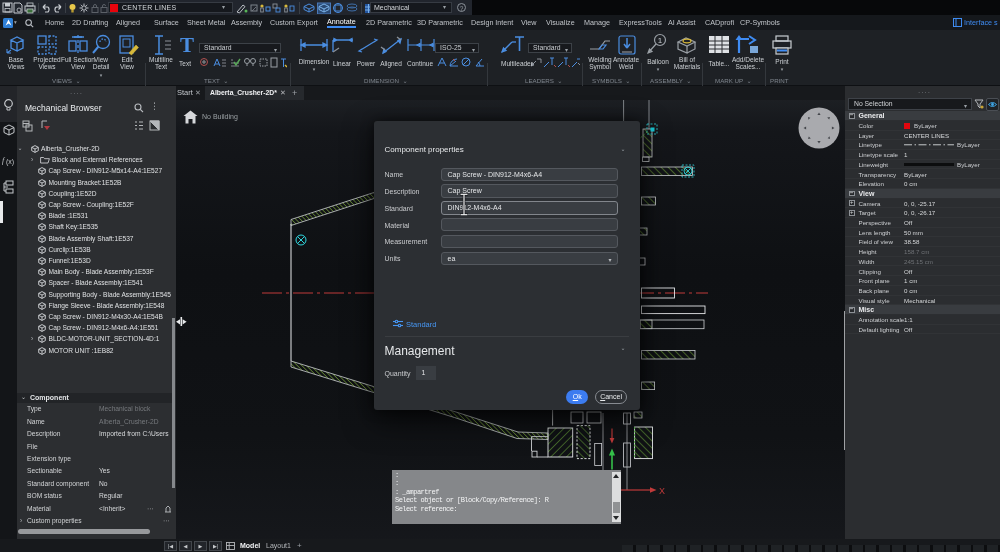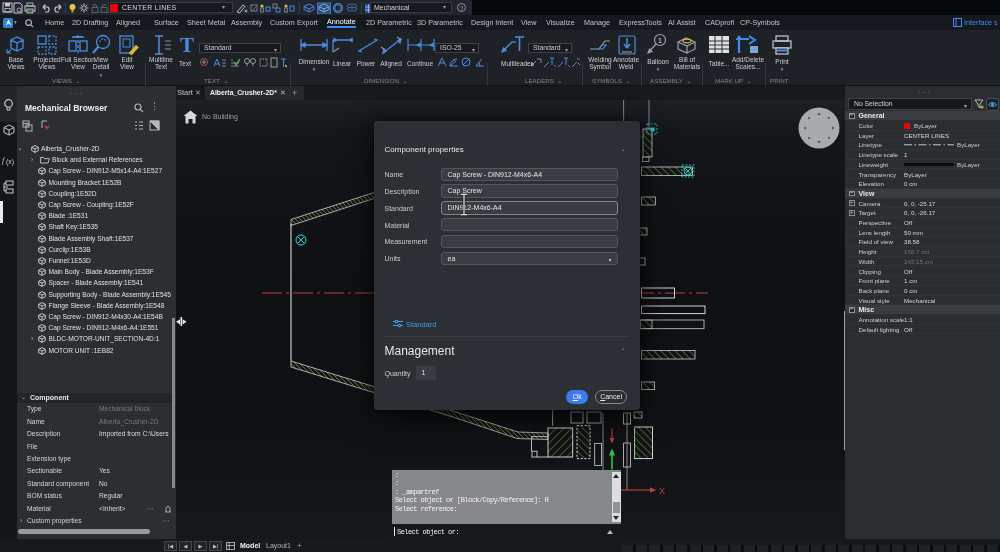--- a/index.html
+++ b/index.html
@@ -355,21 +355,21 @@
       </svg>
  <svg class="abs" style="left:3px;top:94px" width="11" height="14" viewBox="0 0 11 14" fill="none" stroke="#c6c9cc" stroke-width="1">
         <rect x="3" y="1" width="7" height="4"></rect>
         <rect x="3" y="9" width="7" height="4"></rect>
         <path d="M3 3 H1 v8 h2 M1 7 h4"></path>
       </svg>
  <div class="abs" style="left:0;top:115px;width:2.5px;height:22px;background:#e8eaec"></div>
 </div>
 <div class="abs" style="left:17px;top:86px;width:159px;height:466px;background:#2c2e31" id="leftpanel">
  <div class="abs" style="left:53px;top:4px;width:16px;height:3px;color:#787c81;font-size:8px;line-height:3px;letter-spacing:1px">....</div>
- <div class="abs" style="left:8px;top:17px;font-size:8.5px;font-weight:bold;color:#eceef0">Mechanical Browser</div>
+ <div class="abs" style="left:8px;top:17px;font-size:8.5px;font-weight:normal;color:#eceef0">Mechanical Browser</div>
  <svg class="abs" style="left:117px;top:17px" width="10" height="10" viewBox="0 0 10 10">
         <circle cx="4" cy="4" r="3" fill="none" stroke="#b9bcc0" stroke-width="1.1"></circle>
         <line x1="6.3" y1="6.3" x2="9" y2="9" stroke="#b9bcc0" stroke-width="1.1"></line>
       </svg>
  <div class="abs" style="left:133px;top:15px;font-size:9px;color:#b9bcc0;letter-spacing:0">⋮</div>
  <svg class="abs" style="left:5px;top:33px" width="50" height="13" viewBox="0 0 50 13" fill="none" stroke="#b4b7ba" stroke-width="1">
   <rect x="1" y="2" width="6" height="6"></rect>
         <rect x="4" y="6" width="6" height="6"></rect>
         <line x1="1" y1="4.5" x2="7" y2="4.5"></line>
   <path d="M20 2 v7 M20 2 h5"></path>
@@ -669,25 +669,20 @@
   <div class="abs" style="left:3px;top:1px;font-family:'Liberation Mono',monospace;font-size:7px;letter-spacing:-0.55px;line-height:8.6px;color:#f4f5f6;white-space:pre">:
 :
 : _ampartref
 Select object or [Block/Copy/Reference]: R
 Select reference:</div>
   <div class="abs" style="left:219.5px;top:2px;width:9px;height:50.5px;background:#dcddde">
    <div style="position:absolute;left:1.5px;top:2px;width:0;height:0;border-left:3px solid transparent;border-right:3px solid transparent;border-bottom:4px solid #232527"></div>
    <div style="position:absolute;left:1.5px;bottom:2px;width:0;height:0;border-left:3px solid transparent;border-right:3px solid transparent;border-top:4px solid #232527"></div>
    <div style="position:absolute;left:1px;top:30px;width:7px;height:11px;background:#909294"></div>
   </div>
- </div>
- <div class="abs" style="left:215px;top:439.5px;width:231px;height:12px;background:#16181b">
-  <div class="abs" style="left:3px;top:1.5px;width:1px;height:9px;background:#e8eaec"></div>
-  <div class="abs" style="left:6px;top:0;height:12px;line-height:12px;font-family:'Liberation Mono',monospace;font-size:7px;letter-spacing:-0.55px;color:#eef0f1">Select object or:</div>
-  <div class="abs" style="left:216px;top:4px;width:0;height:0;border-left:3.5px solid transparent;border-right:3.5px solid transparent;border-bottom:4.5px solid #b9bcc0"></div>
  </div>
 </div>
 
 <div class="abs" style="left:843.5px;top:311px;width:2.5px;height:139px;background:#a0a2a5"></div>
 <div class="abs" style="left:845px;top:86px;width:155px;height:466px;background:#2b2d30" id="rightpanel">
  <div class="abs" style="left:73px;top:3px;color:#787c81;font-size:8px;line-height:4px;letter-spacing:1px">....</div>
  <div class="abs" style="left:3px;top:12px;width:124px;height:11.5px;background:#17191c;border:1px solid #3e4248;color:#d2d4d7;font-size:6.8px;line-height:10px;padding-left:5px">No Selection<span style="position:absolute;right:4px;top:1.5px;font-size:6px;color:#9aa0a6">▾</span></div>
  <svg class="abs" style="left:129px;top:13px" width="10" height="10" viewBox="0 0 10 10">
         <path d="M1 1 h8 L6 5 v4 L4 7 V5 Z" fill="none" stroke="#b4b7ba" stroke-width="1"></path>
         <circle cx="8" cy="8" r="1.6" fill="#c8a433"></circle>

